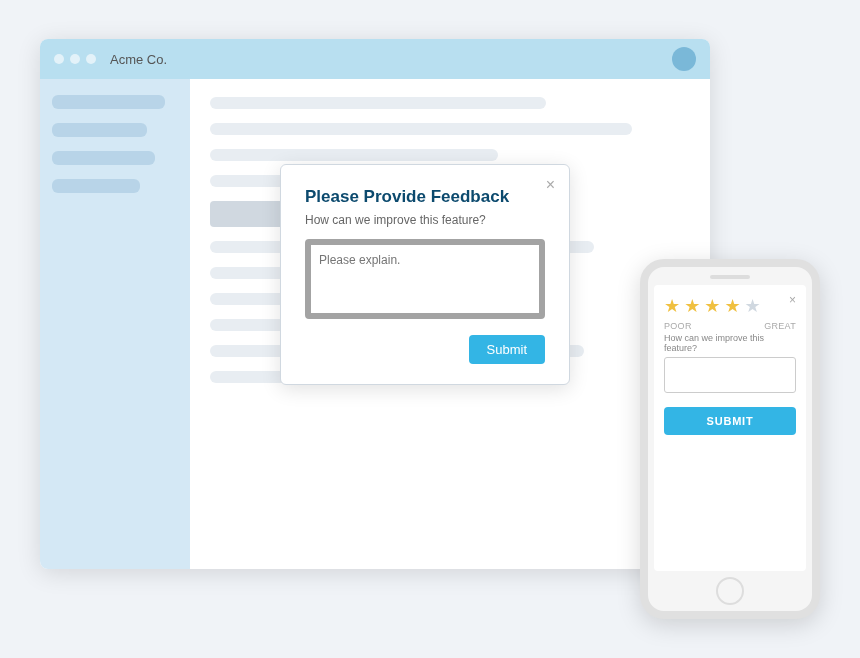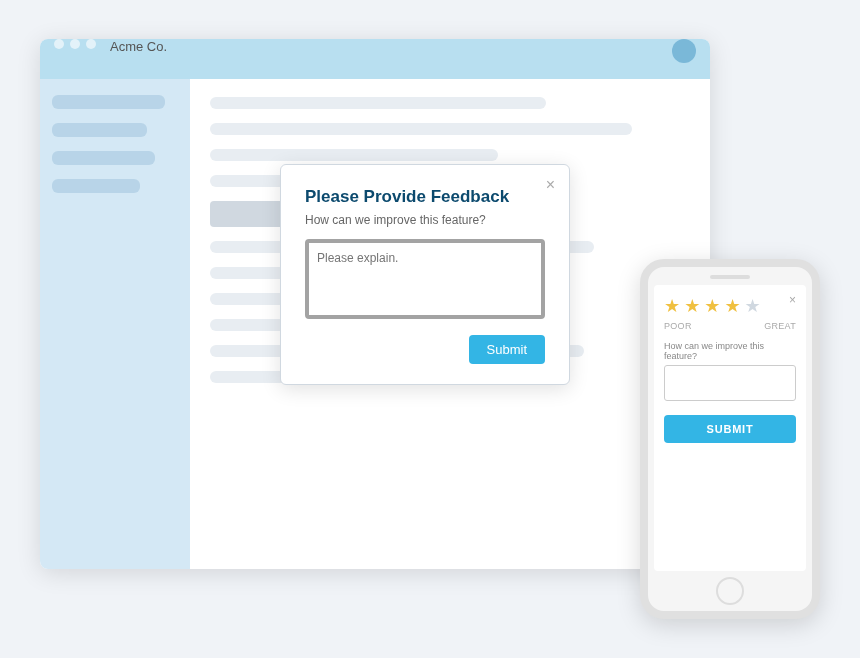--- a/index.html
+++ b/index.html
@@ -31,21 +31,21 @@
       background: #fff;
       border-radius: 8px;
       box-shadow: 0 4px 24px rgba(0,0,0,0.12);
       overflow: hidden;
     }
 
     .browser-titlebar {
       background: #b8dff0;
       height: 40px;
       display: flex;
-      align-items: flex-start;
+      align-items: center;
       padding: 0 14px;
       gap: 6px;
     }
 
     .browser-dot {
       width: 10px;
       height: 10px;
       border-radius: 50%;
       background: rgba(255,255,255,0.6);
     }
@@ -155,21 +155,21 @@
 
     .modal-subtitle {
       font-size: 12px;
       color: #666;
       margin-bottom: 12px;
     }
 
     .modal-textarea {
       width: 100%;
       height: 80px;
-      border: 4px solid #a3a3a3;
+      border: 6px solid #a3a3a3;
       border-radius: 4px;
       padding: 8px;
       font-size: 12px;
       color: #aaa;
       resize: none;
       outline: none;
       font-family: inherit;
     }
 
     .modal-footer {
@@ -252,21 +252,21 @@
     }
 
     .star-filled { color: #f0c040; }
     .star-empty { color: #d0d8e0; }
 
     .phone-star-labels {
       display: flex;
       justify-content: space-between;
       font-size: 9px;
       color: #aaa;
-      margin-bottom: 10px;
+      margin-bottom: 2px;
       text-transform: uppercase;
       letter-spacing: 0.3px;
     }
 
     .phone-improve-label {
       font-size: 9px;
       color: #888;
       margin-bottom: 4px;
     }
 

